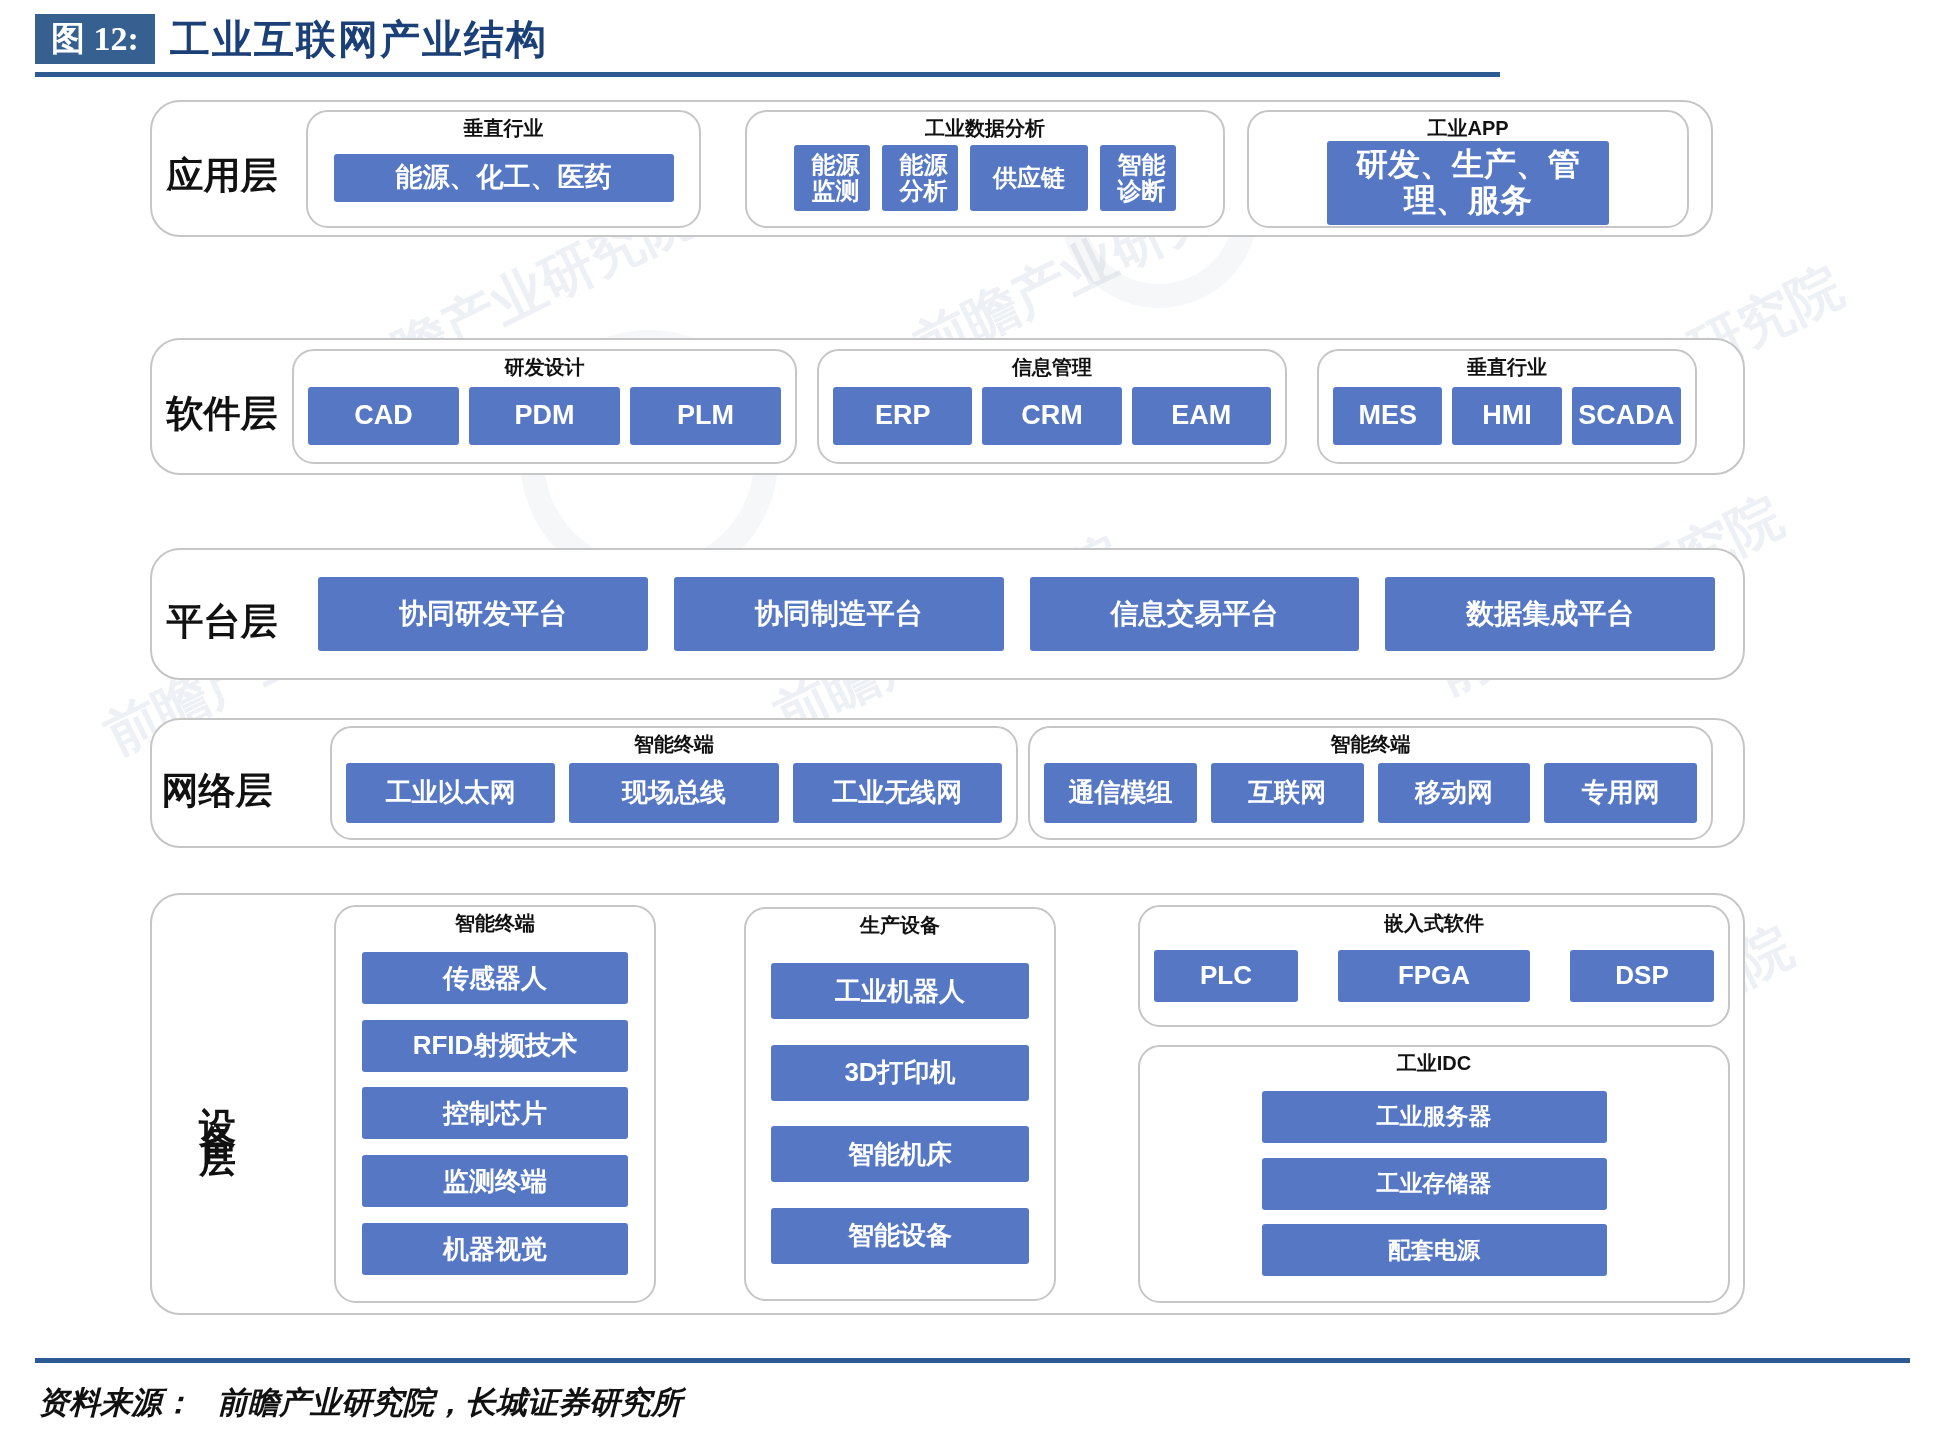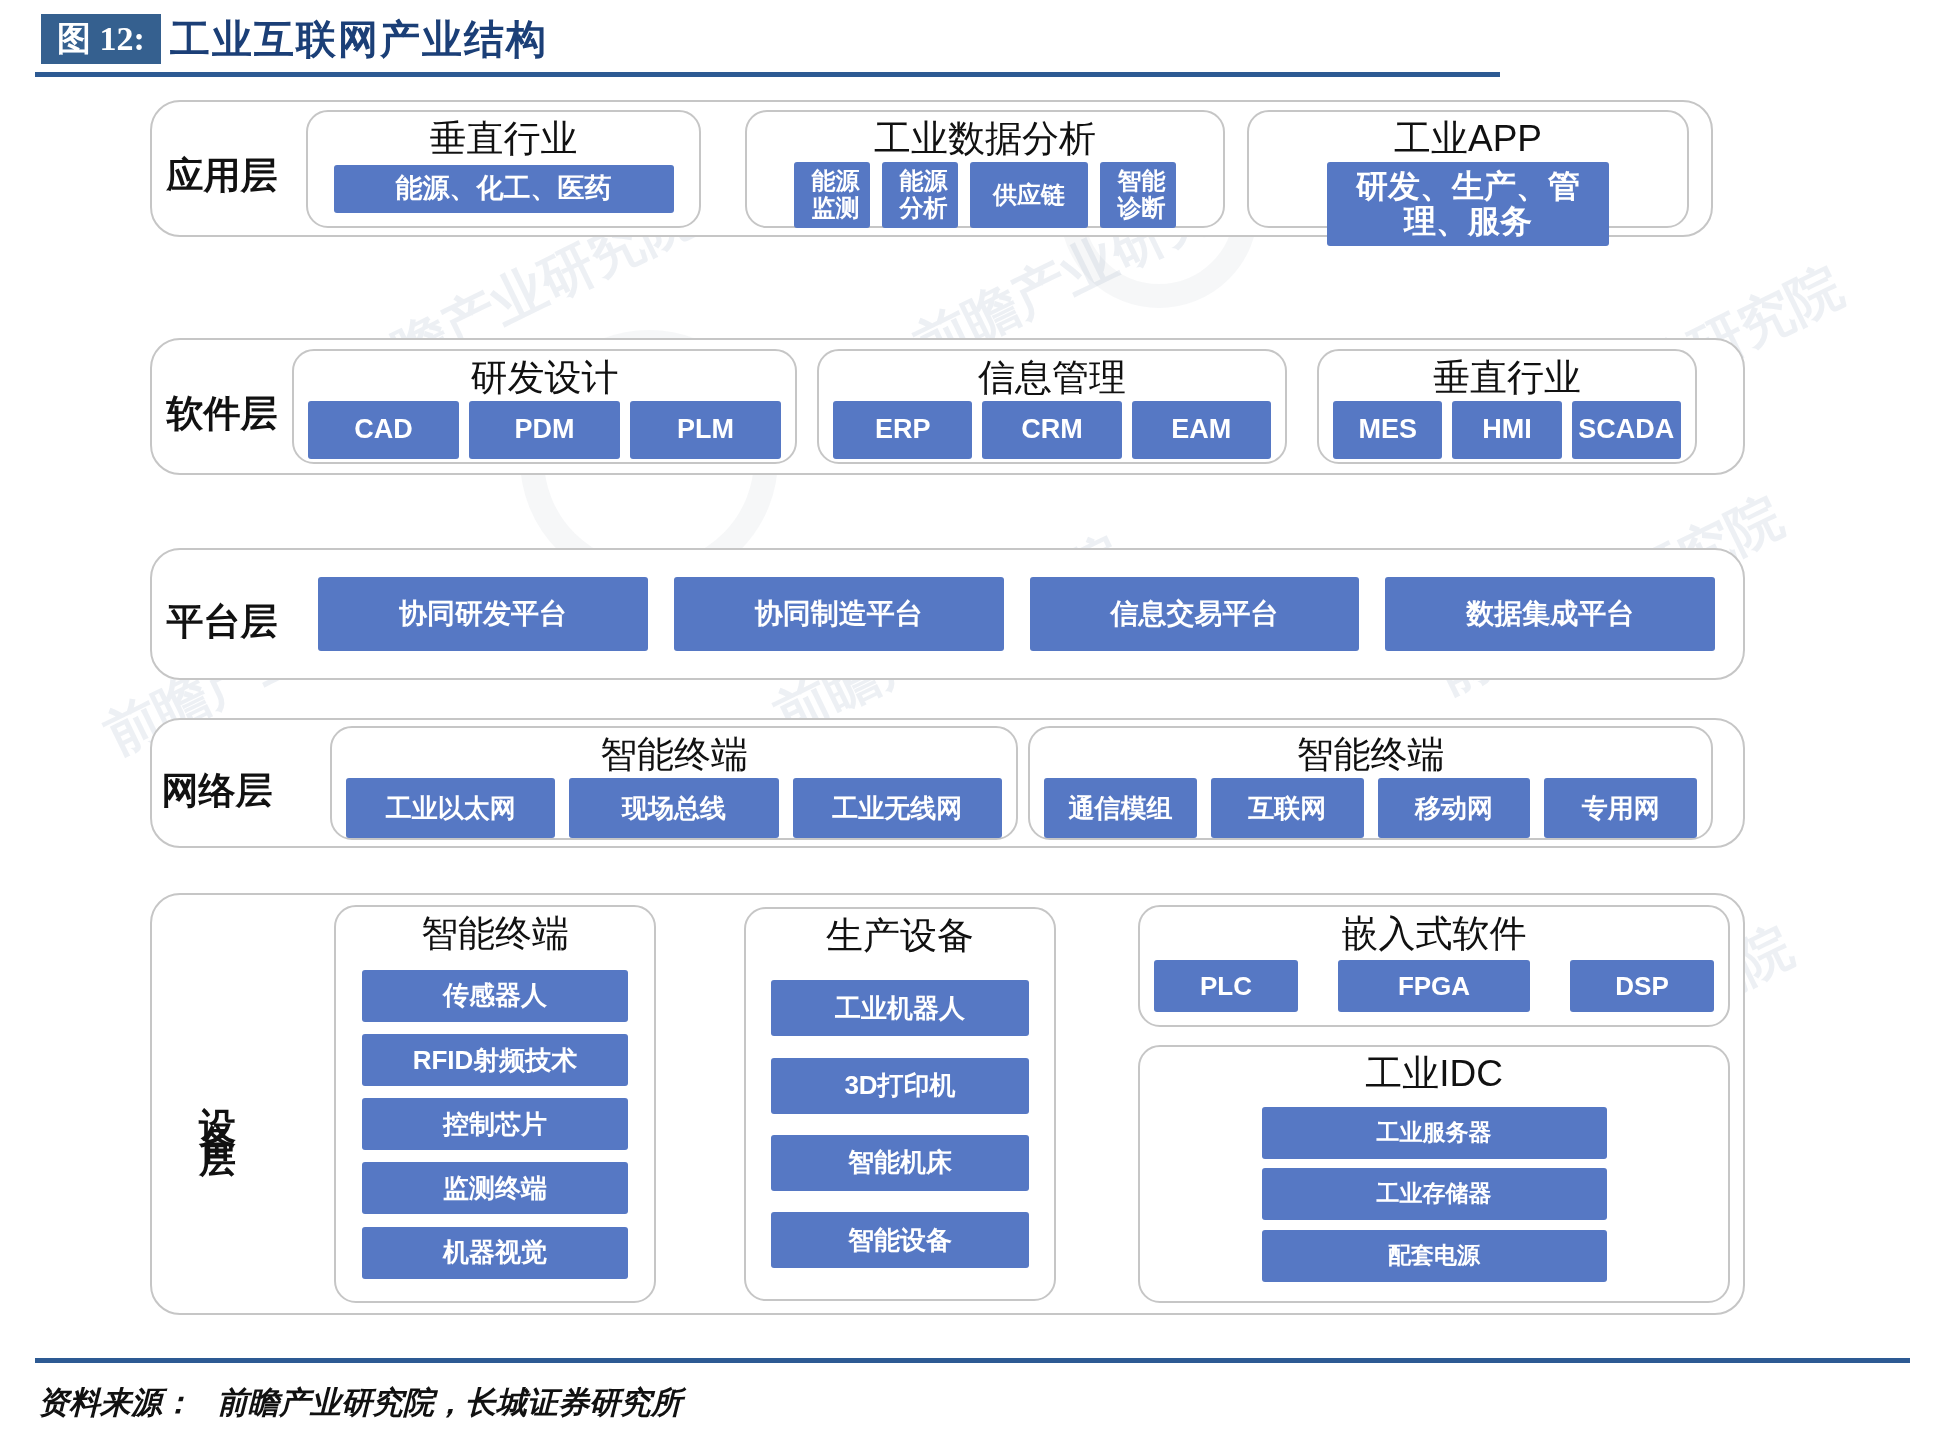--- a/index.html
+++ b/index.html
@@ -1,40 +1,40 @@
 <!DOCTYPE html>
 <html><head>
 <meta charset="utf-8">
 <style>
   html,body{margin:0;padding:0;background:#ffffff;}
   #stage{position:relative;width:1934px;height:1434px;background:#ffffff;overflow:hidden;
          font-family:"Liberation Sans","DejaVu Sans",sans-serif;color:#111;}
   
   .fig-tag{position:absolute;left:35px;top:14px;width:120px;height:50px;background:#35608f;
            color:#fff;font-weight:bold;font-size:34px;display:flex;align-items:center;justify-content:center;
-           font-family:"Liberation Serif","DejaVu Serif",serif;margin-left:6px;}
+           font-family:"Liberation Serif","DejaVu Serif",serif;}
   .fig-title{position:absolute;left:170px;top:14px;height:50px;display:flex;align-items:center;
              color:#1b3f77;font-weight:bold;font-size:40px;letter-spacing:2px;}
   .rule-top{position:absolute;left:35px;top:72px;width:1465px;height:5px;background:#2d5a93;}
   .rule-bottom{position:absolute;left:35px;top:1358px;width:1875px;height:5px;background:#2d5a93;}
   
   .row{position:absolute;left:150px;background:#fff;border:2px solid #c6c6c6;border-radius:30px;
        display:flex;align-items:center;box-sizing:border-box;}
   .row1{top:100px;width:1563px;height:137px;}
   .row2{top:338px;width:1595px;height:137px;}
   .row3{top:548px;width:1595px;height:132px;padding-right:28px;}
   .row4{top:718px;width:1595px;height:130px;}
   .row5{top:893px;width:1595px;height:422px;}
   .lbl{flex:none;width:140px;text-align:center;font-weight:bold;font-size:37px;color:#111;margin-top:15px;}
   .lbl5{width:130px;display:flex;justify-content:center;}
   .vert{writing-mode:vertical-rl;text-orientation:upright;letter-spacing:18px;font-weight:bold;font-size:37px;}
   
   .grp{border:2px solid #c6c6c6;border-radius:22px;background:#fff;box-sizing:border-box;
        display:flex;flex-direction:column;align-items:center;padding:4px 14px 10px;}
-  .gt{font-weight:normal;font-size:37px;color:#111;line-height:1.25;flex:none;}
+  .gt{font-weight:bold;font-size:20px;color:#111;line-height:1.25;flex:none;}
   .items{display:flex;align-items:center;justify-content:center;width:100%;flex:1;}
   
   .n{background:#5678c4;color:#fff;font-weight:bold;display:flex;align-items:center;justify-content:center;
      text-align:center;border-radius:3px;box-sizing:border-box;line-height:1.1;}
   
   .g-vert{width:395px;height:118px;margin-left:14px;}
   .g-data{width:480px;height:118px;margin-left:44px;}
   .g-app{width:442px;height:118px;margin-left:22px;}
   .n-vert{width:340px;height:48px;font-size:27px;}
   .nd{height:66px;font-size:24px;padding:2px 4px;}

